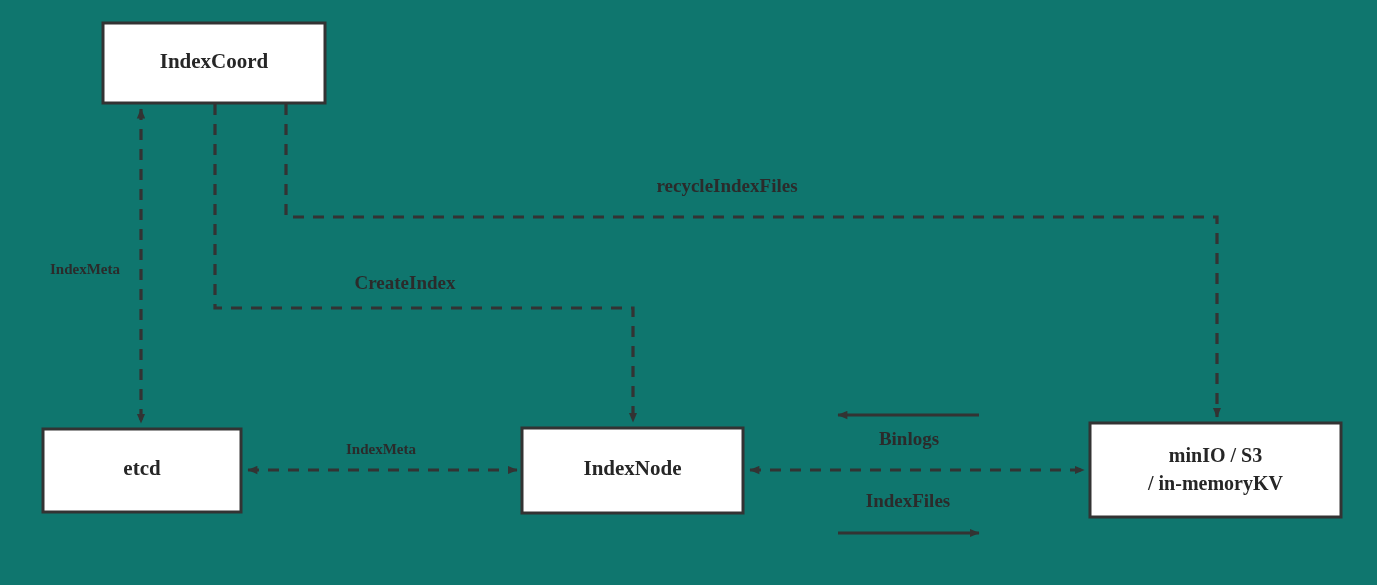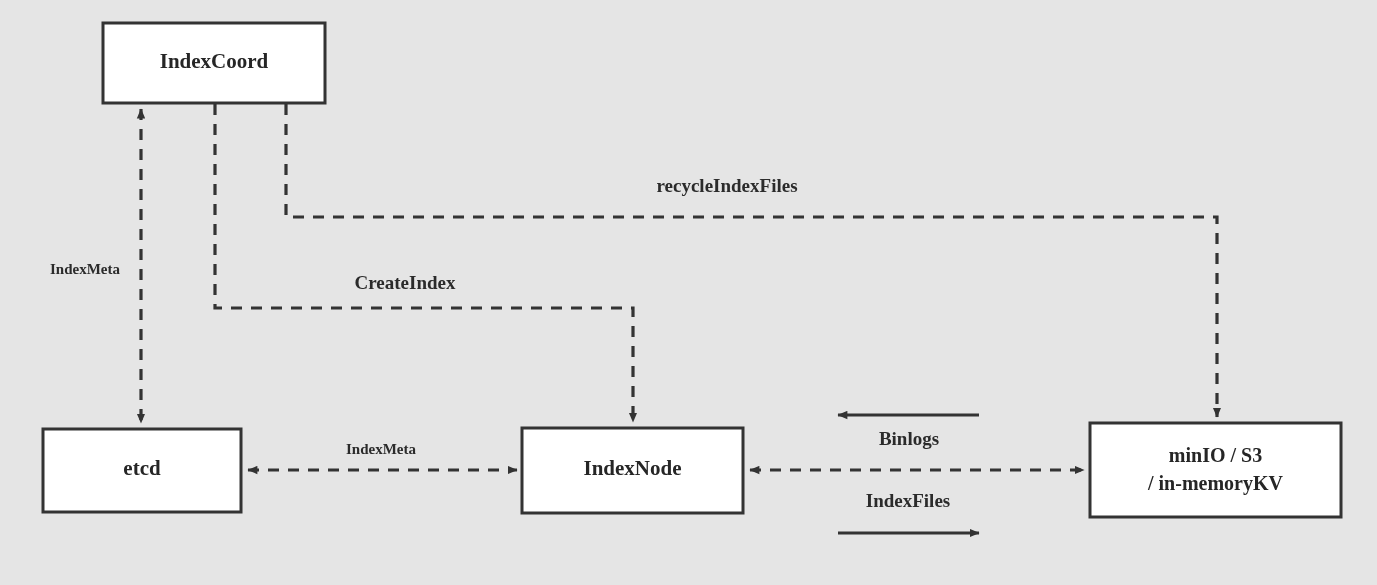--- a/index.html
+++ b/index.html
@@ -10,21 +10,21 @@
   body {
     width: 1377px;
     height: 585px;
     overflow: hidden;
     font-family: "Liberation Serif", "DejaVu Serif", serif;
   }
   #diagram-root {
     position: relative;
     width: 1377px;
     height: 585px;
-    background: #e5e5e5;
+    background: #0f766e;
   }
   svg#diagram-svg {
     position: absolute;
     left: 0;
     top: 0;
     width: 1377px;
     height: 585px;
     display: block;
   }
   .node-box {

